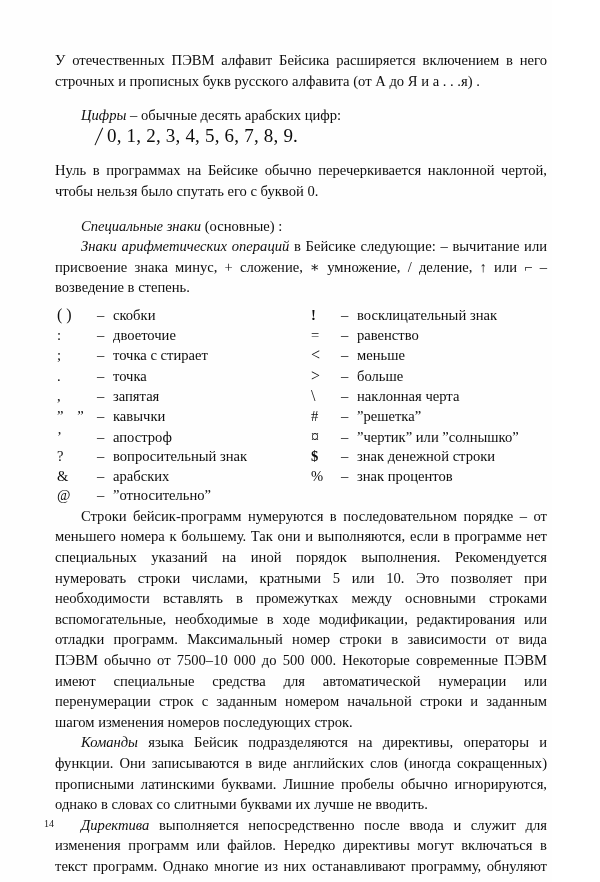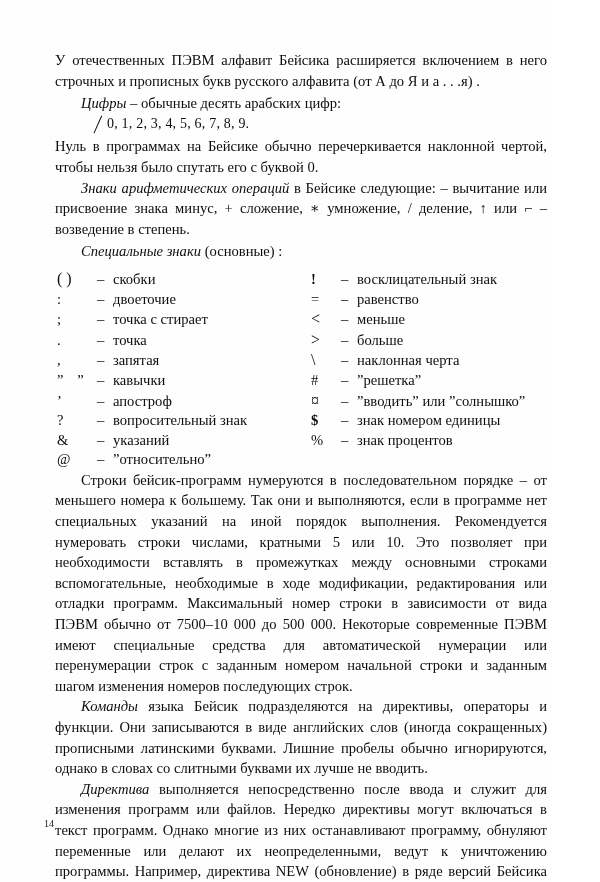--- a/index.html
+++ b/index.html
@@ -28,28 +28,28 @@
     line-height: 20.6px;
     text-align: justify;
     text-justify: inter-word;
     hyphens: manual;
     -webkit-hyphens: manual;
   }
   p.indent {
     text-indent: 26px;
   }
   p.gap-top {
-    margin-top: 2px;
+    margin-top: 14px;
   }
   .it {
     font-style: italic;
   }
   .digits-line {
     margin: 0;
-    font-size: 14px;
+    font-size: 19px;
     line-height: 20.6px;
     text-indent: 26px;
     letter-spacing: 0.2px;
   }
   .slashed-zero {
     position: relative;
     display: inline-block;
   }
   .slashed-zero::after {
     content: "";
@@ -127,23 +127,23 @@
   <div class="textblock">
 
     <p class="para">У отечественных ПЭВМ алфавит Бейсика расширяется включением в него строчных и прописных букв русского алфавита (от А до Я и а . . .я) .</p>
 
     <p class="para indent gap-top"><span class="it">Цифры</span><span> – обычные десять арабских цифр:</span></p>
 
     <p class="digits-line"><span class="slashed-zero">0</span><span>, 1, 2, 3, 4, 5, 6, 7, 8, 9.</span></p>
 
     <p class="para gap-top">Нуль в программах на Бейсике обычно перечеркивается наклонной чертой, чтобы нельзя было спутать его с буквой 0.</p>
 
+    <p class="para indent gap-top"><span class="it">Специальные знаки</span><span> (основные) :</span></p>
+
     <p class="para indent"><span class="it">Знаки арифметических операций</span><span> в Бейсике следующие: – вычитание или присвоение знака минус, + сложение, ∗ умножение, / деление, ↑ или ⌐ – возведение в степень.</span></p>
-
-    <p class="para indent gap-top"><span class="it">Специальные знаки</span><span> (основные) :</span></p>
 
     <table class="symtable">
       <tbody>
         <tr>
           <td class="col-sym-l sym sym-big">( )</td>
           <td class="col-dash-l">–</td>
           <td class="col-desc-l">скобки</td>
           <td class="col-sym-r sym sym-bold">!</td>
           <td class="col-dash-r">–</td>
           <td class="col-desc-r">восклицательный знак</td>
@@ -187,34 +187,34 @@
           <td class="col-sym-r sym">#</td>
           <td class="col-dash-r">–</td>
           <td class="col-desc-r">”решетка”</td>
         </tr>
         <tr>
           <td class="col-sym-l sym">’</td>
           <td class="col-dash-l">–</td>
           <td class="col-desc-l">апостроф</td>
           <td class="col-sym-r sym sym-big">¤</td>
           <td class="col-dash-r">–</td>
-          <td class="col-desc-r">”вводить” или ”солнышко”</td>
+          <td class="col-desc-r">”чертик” или ”солнышко”</td>
         </tr>
         <tr>
           <td class="col-sym-l sym">?</td>
           <td class="col-dash-l">–</td>
           <td class="col-desc-l">вопросительный знак</td>
           <td class="col-sym-r sym sym-bold">$</td>
           <td class="col-dash-r">–</td>
-          <td class="col-desc-r">знак номером единицы</td>
+          <td class="col-desc-r">знак денежной строки</td>
         </tr>
         <tr>
           <td class="col-sym-l sym">&amp;</td>
           <td class="col-dash-l">–</td>
-          <td class="col-desc-l">указаний</td>
+          <td class="col-desc-l">арабских</td>
           <td class="col-sym-r sym">%</td>
           <td class="col-dash-r">–</td>
           <td class="col-desc-r">знак процентов</td>
         </tr>
         <tr>
           <td class="col-sym-l sym">@</td>
           <td class="col-dash-l">–</td>
           <td class="col-desc-l">”относительно”</td>
           <td class="col-sym-r sym"></td>
           <td class="col-dash-r"></td>

